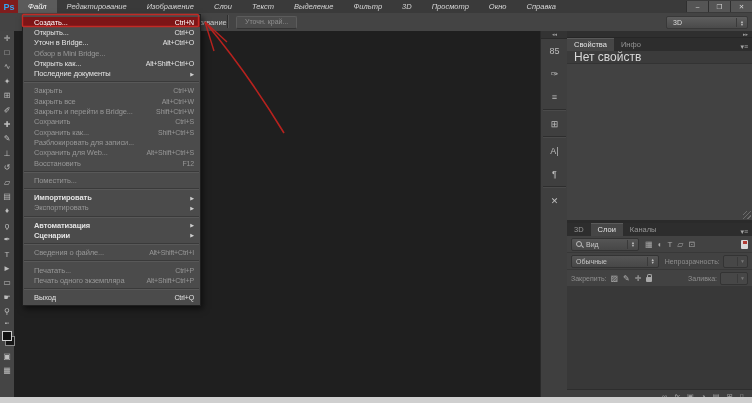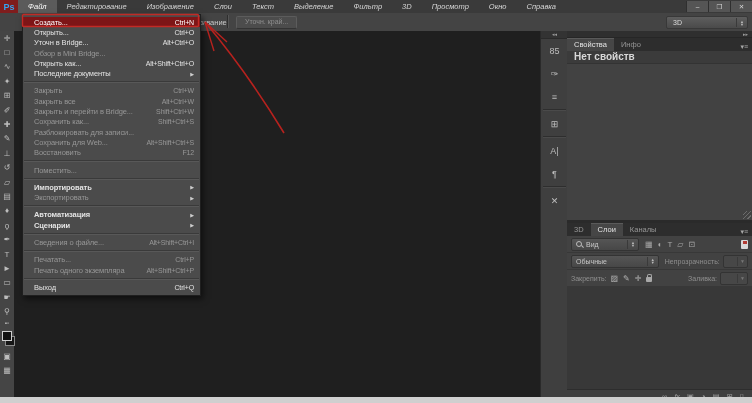--- a/index.html
+++ b/index.html
@@ -39,21 +39,21 @@
   .dock-head{height:7px;background:#333;color:#9a9a9a;font-size:5px;line-height:7px;text-align:center;border-bottom:1px solid #2a2a2a;}
   .dock-icon{width:27px;height:23px;display:flex;align-items:center;justify-content:center;font-size:9px;color:#bdbdbd;}
   .dock-sep{height:1px;background:#2e2e2e;border-bottom:1px solid #4a4a4a;margin:1px 2px;}
   
   #panels{position:absolute;left:567px;top:31px;width:185px;height:366px;background:#3f3f3f;}
   .panels-header{height:6px;background:#2f2f2f;border-bottom:1px solid #262626;color:#9a9a9a;font-size:5px;line-height:6px;text-align:right;padding-right:4px;}
   .tabbar{height:13px;background:#2d2d2d;display:flex;align-items:flex-end;}
   .tab{font-size:7.5px;color:#969696;padding:0 7px;height:13px;line-height:13px;}
   .tab.active{background:#464646;color:#e4e4e4;border-top:1px solid #5a5a5a;height:12px;line-height:12px;}
   .tab-menu{margin-left:auto;color:#a8a8a8;font-size:7px;padding-right:4px;}
-  .prop-subhead{height:12px;background:#3b3b3b;border-bottom:1px solid #333;font-size:10px;font-weight:bold;color:#d8d8d8;line-height:12px;padding-left:7px;}
+  .prop-subhead{height:12px;background:#3b3b3b;border-bottom:1px solid #333;font-size:12px;font-weight:normal;color:#d8d8d8;line-height:12px;padding-left:7px;}
   .prop-content{position:relative;height:156px;background:#424242;border-bottom:1px solid #2a2a2a;}
   .grip{position:absolute;right:1px;bottom:1px;width:8px;height:8px;background:repeating-linear-gradient(-45deg,transparent 0 2px,#6d6d6d 2px 3px);}
   .panel-gap{height:2px;background:#2a2a2a;}
   .lrow{height:16px;display:flex;align-items:center;background:#424242;border-bottom:1px solid #383838;padding:0 4px;}
   .dropdown{height:11px;background:linear-gradient(#555,#474747);border:1px solid #333;border-radius:2px;display:flex;align-items:center;color:#c7c7c7;font-size:7px;}
   .dropdown .dd-label{flex:1;padding:0 4px;white-space:nowrap;}
   .mini-mag{width:4px;height:4px;border:1px solid #bbb;border-radius:50%;margin-left:4px;position:relative;flex:none;}
   .mini-mag::after{content:"";position:absolute;left:3.5px;top:3.5px;width:3px;height:1px;background:#bbb;transform:rotate(45deg);}
   .filter-icons{display:flex;margin-left:6px;gap:5px;}
   .ficon{font-size:8px;color:#a9a9a9;}
@@ -282,20 +282,24 @@
     </div>
     <div class="menu-row disabled">
       <span class="mi-label">Закрыть все</span>
       <span class="mi-shortcut">Alt+Ctrl+W</span>
     </div>
     <div class="menu-row disabled">
       <span class="mi-label">Закрыть и перейти в Bridge...</span>
       <span class="mi-shortcut">Shift+Ctrl+W</span>
     </div>
     <div class="menu-row disabled">
+      <span class="mi-label">Сохранить</span>
+      <span class="mi-shortcut">Ctrl+S</span>
+    </div>
+    <div class="menu-row disabled">
       <span class="mi-label">Сохранить как...</span>
       <span class="mi-shortcut">Shift+Ctrl+S</span>
     </div>
     <div class="menu-row disabled">
       <span class="mi-label">Разблокировать для записи...</span>
     </div>
     <div class="menu-row disabled">
       <span class="mi-label">Сохранить для Web...</span>
       <span class="mi-shortcut">Alt+Shift+Ctrl+S</span>
     </div>

